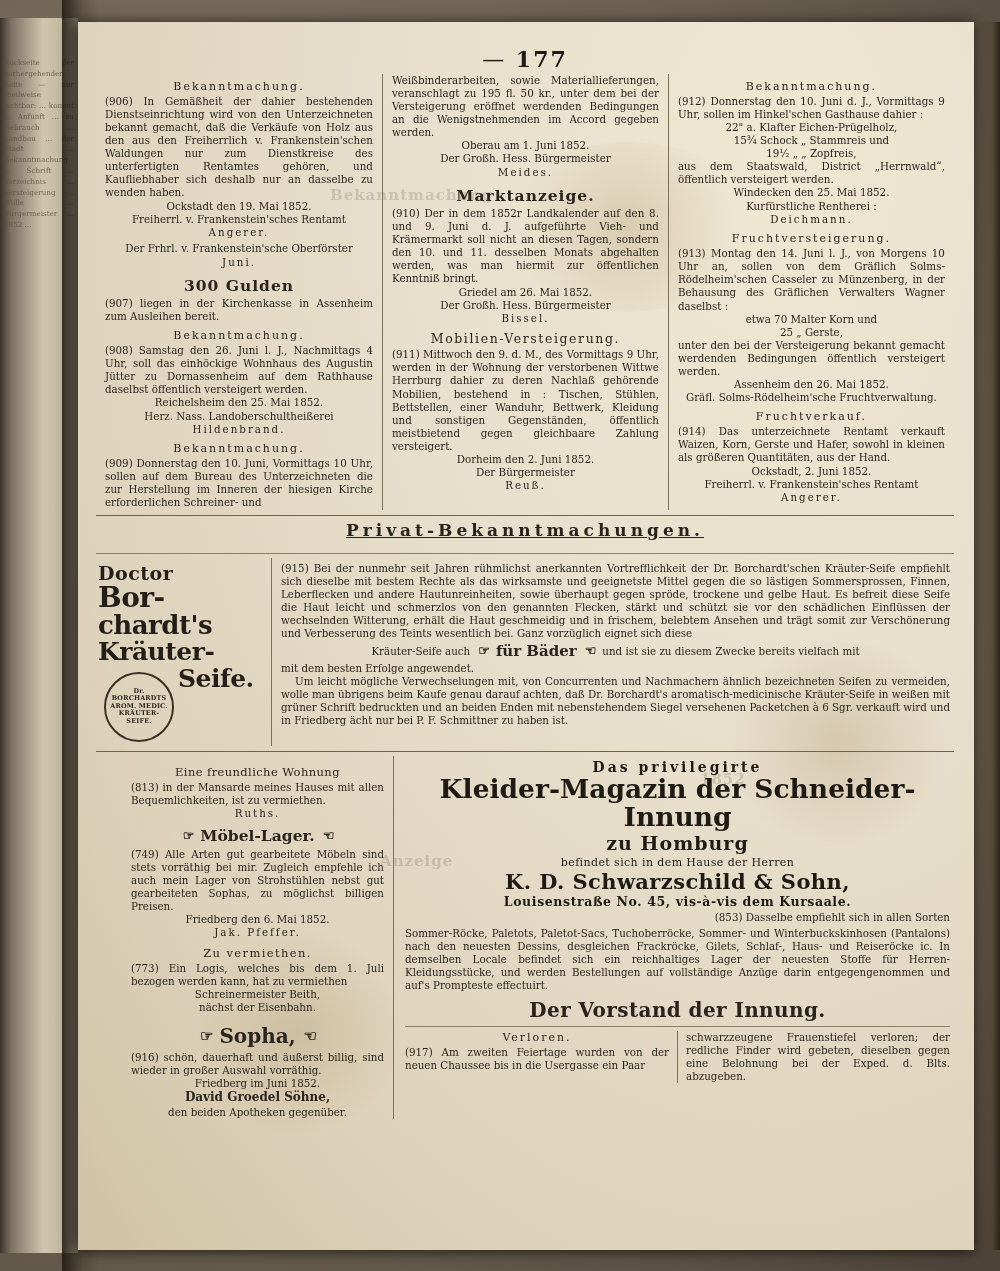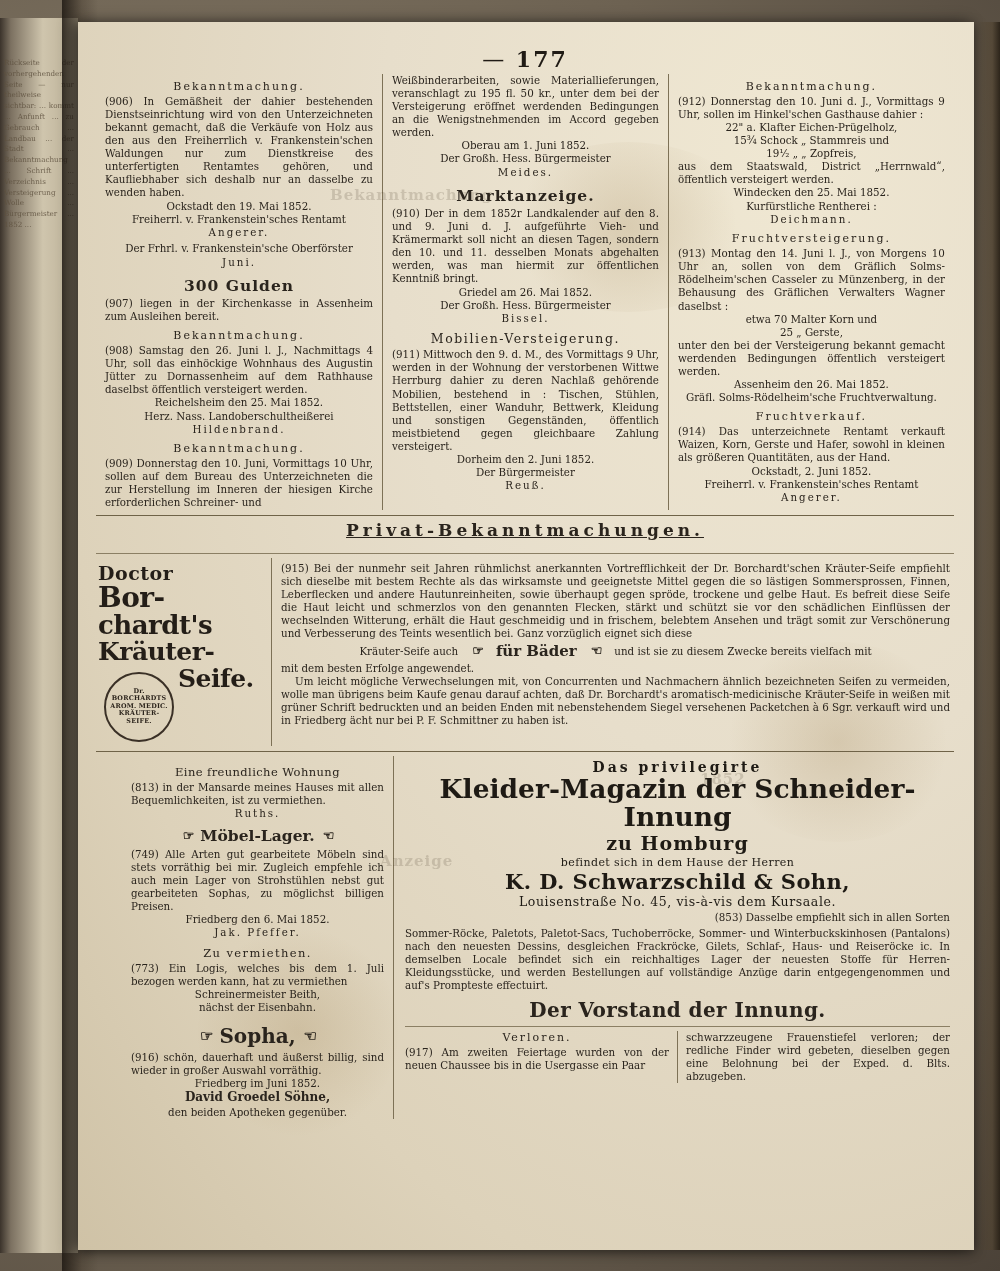--- a/index.html
+++ b/index.html
@@ -85,21 +85,21 @@
   .seal{
     width:66px;height:66px;border-radius:50%;
     border:2px solid #3a3026; margin:6px 0 0 6px;
     display:flex;align-items:center;justify-content:center;text-align:center;
     font-size:6.4px;line-height:1.18;font-weight:bold;color:#2b231b;
     letter-spacing:.2px;
   }
   .seal-wrap{ display:flex; align-items:flex-start; }
   .ad-body{ flex:1; padding:4px 4px 4px 9px; box-sizing:border-box; }
   .baeder{
-    display:flex;align-items:center;justify-content:center;gap:14px;
+    display:flex;align-items:center;justify-content:center;gap:8px;
     font-size:15px;font-weight:bold;margin:2px 0;
   }
   .orn{ font-size:13px; letter-spacing:-2px; }
   
   .cols2{ display:flex; }
   .colL{ width:266px; flex:0 0 266px; padding:3px 9px 0 4px; box-sizing:border-box;margin-left:31px; }
   .colR{ flex:1; padding:3px 4px 0 11px; box-sizing:border-box; border-left:1px solid #7d7156; }
   .orn-head{
     display:flex;align-items:center;justify-content:center;gap:8px;
     font-size:15.5px;font-weight:bold;margin:6px 0 3px;
@@ -280,21 +280,21 @@
         <div class="sig" style="font-size:12px;font-weight:bold">David Groedel Söhne,</div>
         <div class="sig">den beiden Apotheken gegenüber.</div>
       </div>
 
       <div class="colR">
         <div class="magtitle mt1">Das privilegirte</div>
         <div class="magtitle mt2">Kleider-Magazin der Schneider-Innung</div>
         <div class="magtitle mt3">zu Homburg</div>
         <div class="magtitle mt4" style="font-weight:normal">befindet sich in dem Hause der Herren</div>
         <div class="magtitle mt5">K. D. Schwarzschild &amp; Sohn,</div>
-        <div class="magtitle mt6" style="font-weight:normal">Louisenstraße No. 45, vis-à-vis dem Kursaale.</div>
+        <div class="magtitle mt6" style="font-weight:bold">Louisenstraße No. 45, vis-à-vis dem Kursaale.</div>
         <div class="c" style="text-align:right;margin-top:2px">(853) Dasselbe empfiehlt sich in allen Sorten</div>
         <div class="c" style="margin-top:3px">Sommer-Röcke, Paletots, Paletot-Sacs, Tuchoberröcke, Sommer- und Winterbuckskinhosen (Pantalons) nach den neuesten Dessins, desgleichen Frackröcke, Gilets, Schlaf-, Haus- und Reiseröcke ic. In demselben Locale befindet sich ein reichhaltiges Lager der neuesten Stoffe für Herren-Kleidungsstücke, und werden Bestellungen auf vollständige Anzüge darin entgegengenommen und auf's Prompteste effectuirt.</div>
         <div class="vorstand">Der Vorstand der Innung.</div>
 
         <div class="rule-thin"></div>
 
         <div class="twocol-small">
           <div class="tcs-l">
             <div class="hd sp" style="margin-top:0">Verloren.</div>
             <div class="c">(917) Am zweiten Feiertage wurden von der neuen Chaussee bis in die Usergasse ein Paar</div>

